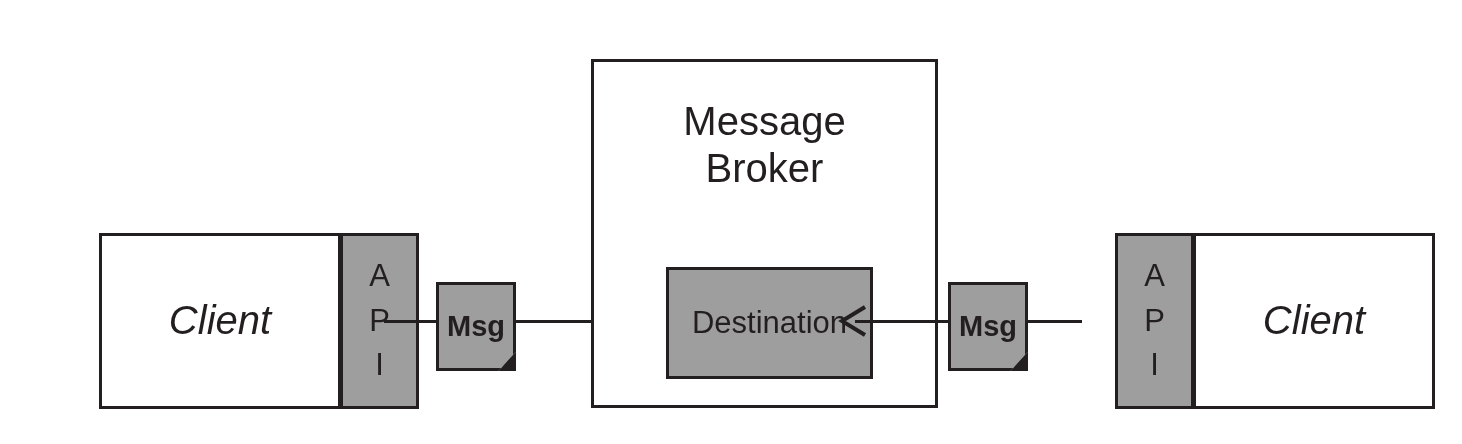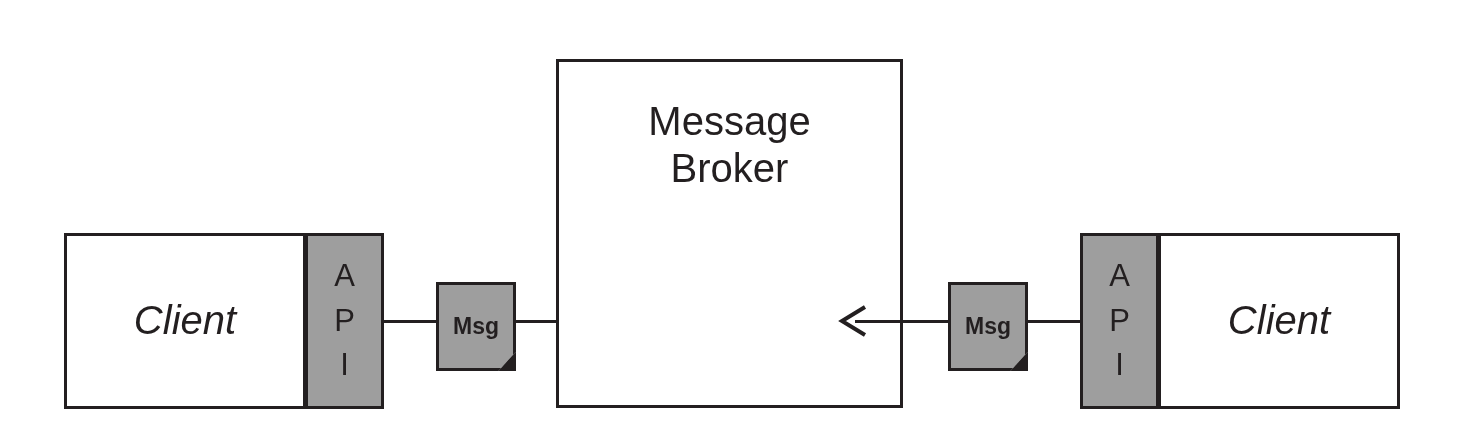--- a/index.html
+++ b/index.html
@@ -11,20 +11,21 @@
     position: relative;
     width: 1462px;
     height: 444px;
     background: #ffffff;
     font-family: "Liberation Sans", sans-serif;
     overflow: hidden;
   }
   .node {
     position: absolute;
     box-sizing: border-box;
+    margin-left: 35px;
   }
   .box {
     border: 3px solid #231f20;
     background: #ffffff;
     display: flex;
     align-items: center;
     justify-content: center;
   }
   .gray {
     background: #9e9e9e;
@@ -49,21 +50,21 @@
     font-size: 40px;
     position: absolute;
     left: 0;
     right: 0;
     top: 36px;
   }
   .dest-label {
     font-size: 31px;
   }
   .msg-label {
-    font-size: 23px;
+    font-size: 29px;
     font-weight: bold;
     position: relative;
     z-index: 3;
   }
   
   .note {
     position: absolute;
     display: flex;
     align-items: center;
     justify-content: center;
@@ -123,20 +124,23 @@
   <div class="line" style="left:514px; top:320px; width:103px;"></div>
   <svg class="arrow-svg" style="left:600px; top:303px; width:34px; height:36px;" viewBox="0 0 34 36">
     <polyline points="5,4 28,18 5,32" fill="none" stroke="#231f20" stroke-width="4" stroke-linecap="butt" stroke-linejoin="miter"></polyline>
   </svg>
 
   <div class="node box" style="left:556px; top:59px; width:347px; height:349px; display:block;">
     <span class="label broker-label">Message
 Broker</span>
   </div>
 
+  <div class="node box gray" style="left:631px; top:267px; width:207px; height:112px;">
+    <span class="label dest-label">Destination</span>
+  </div>
 
   <div class="line" style="left:855px; top:320px; width:95px;"></div>
   <svg class="arrow-svg" style="left:836px; top:303px; width:34px; height:36px;" viewBox="0 0 34 36">
     <polyline points="29,4 6,18 29,32" fill="none" stroke="#231f20" stroke-width="4" stroke-linecap="butt" stroke-linejoin="miter"></polyline>
   </svg>
 
   <div class="note" style="left:948px; top:282px; width:80px; height:89px;">
     <div class="note-body"></div>
     <div class="note-fold"></div>
     <span class="label msg-label">Msg</span>

